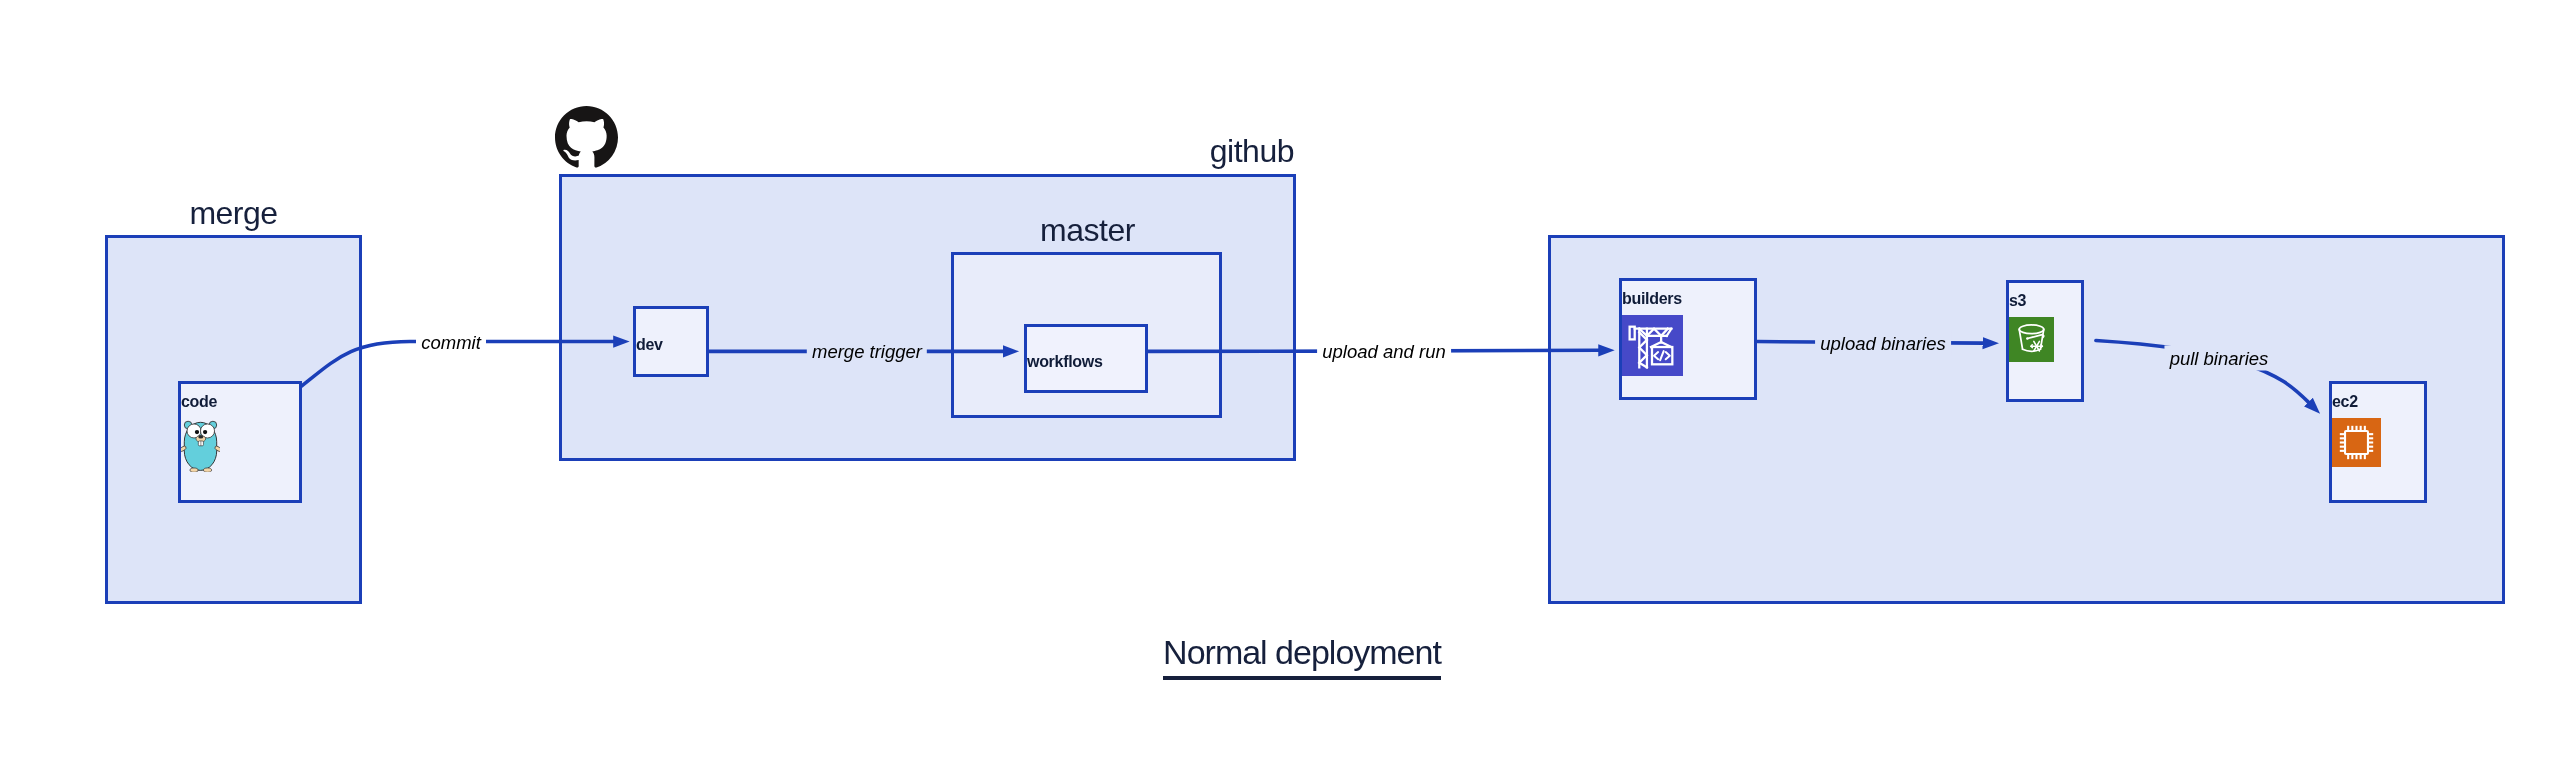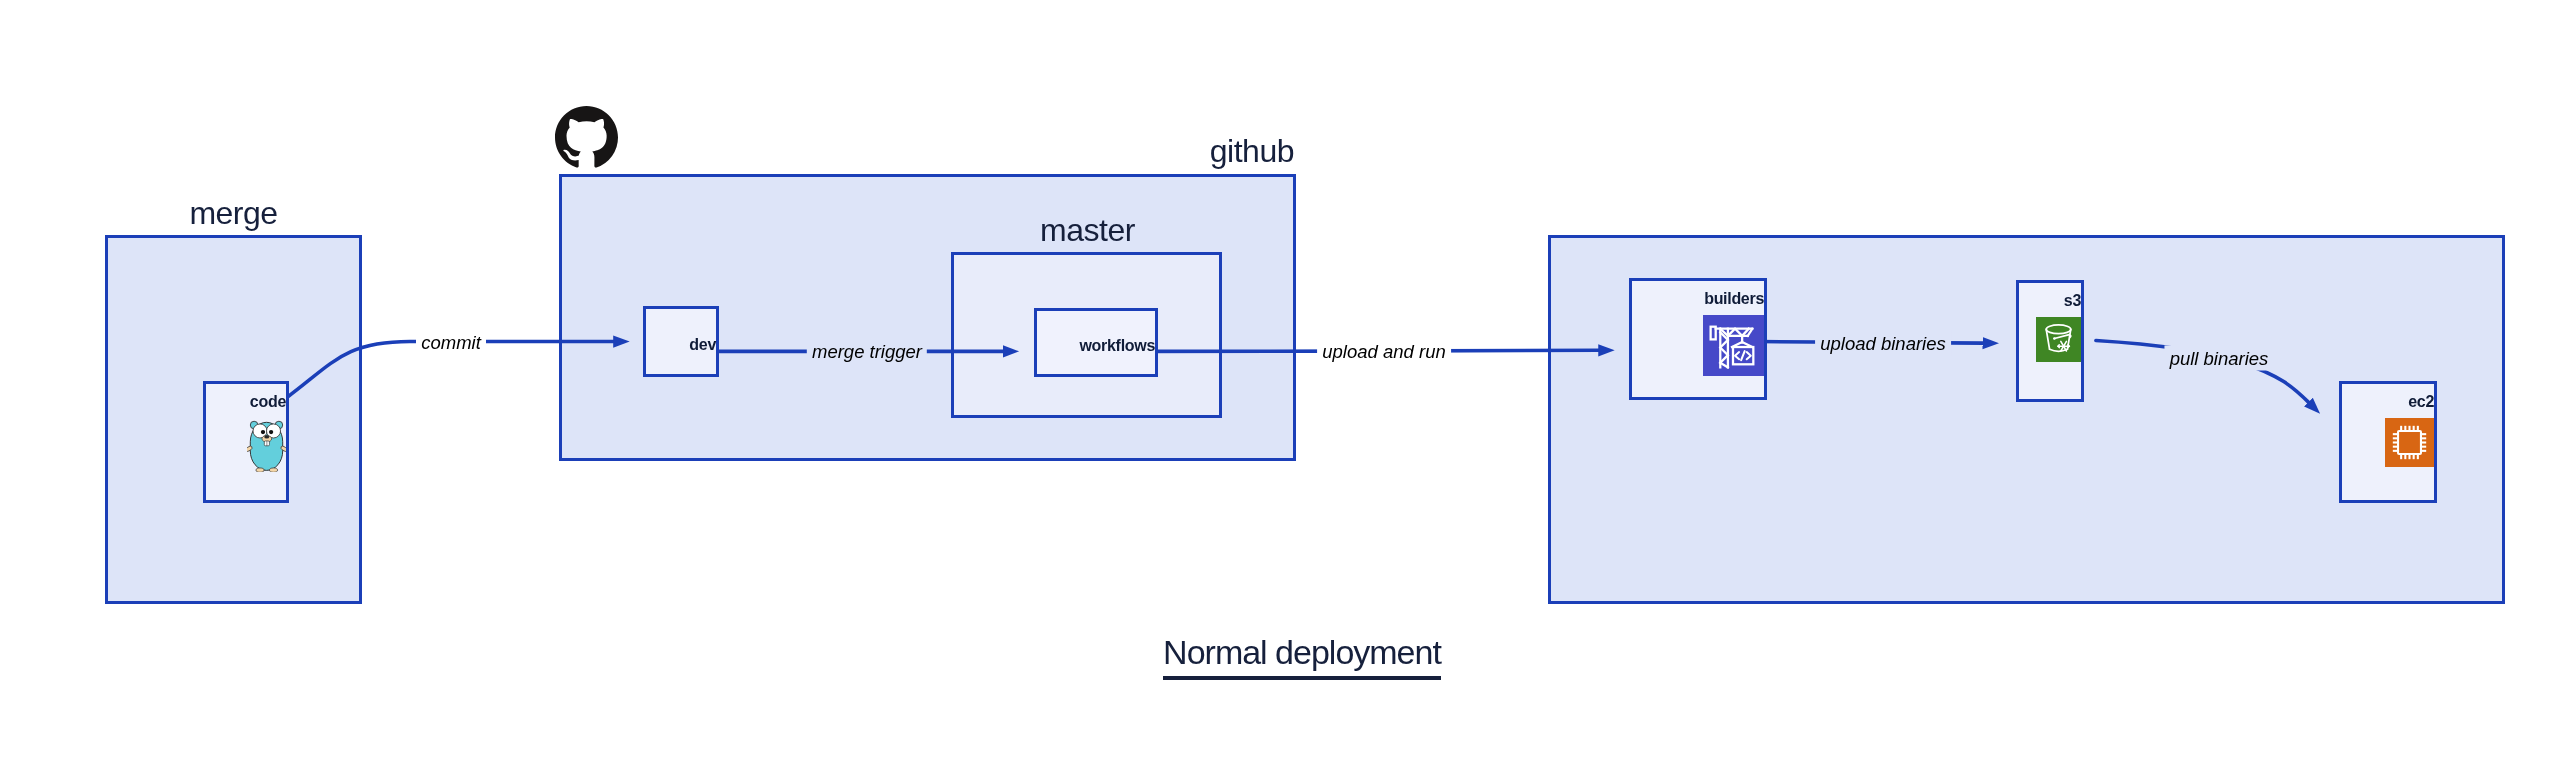--- a/index.html
+++ b/index.html
@@ -10,22 +10,22 @@
   
   .container{position:absolute;background:#dde4f8;border:3.6px solid #1b3fb8;box-sizing:border-box;}
   .subgroup{position:absolute;background:#e8ecfa;border:3.1px solid #1b3fb8;box-sizing:border-box;}
   .group-label{
     position:absolute;font-size:32px;color:#16203c;text-align:center;
     letter-spacing:-0.5px;white-space:nowrap;line-height:29px;
   }
   
   .node{
     position:absolute;background:#eef1fc;border:3.1px solid #1b3fb8;box-sizing:border-box;
-    display:flex;flex-direction:column;align-items:flex-end;justify-content:flex-start;
-    padding-top:8.2px;z-index:6;margin-left:10px;
+    display:flex;flex-direction:column;align-items:flex-start;justify-content:flex-start;
+    padding-top:8.2px;z-index:6;
   }
   .node.center{justify-content:center;padding-top:7px;}
   .node-label{font-size:16px;font-weight:bold;color:#101c38;letter-spacing:-0.3px;line-height:19.6px;}
   .node-icon{margin-top:6.2px;line-height:0;}
   .icon-tile{display:flex;align-items:center;justify-content:center;line-height:0;}
   
   #edges{position:absolute;left:0;top:0;z-index:5;}
   .edge-label{
     position:absolute;transform:translate(-50%,-50%);z-index:7;
     font-size:18.5px;font-style:italic;color:#000000;white-space:nowrap;
@@ -72,21 +72,21 @@
       <path d="M 4068 661 C 4180 668, 4275 680, 4348 703 C 4425 728, 4452 752, 4482 782" marker-end="url(#arrow)"></path>
     </g>
   </svg>
 
   <div class="edge-label" style="left:451px;top:342px;background:#ffffff;">commit</div>
   <div class="edge-label" style="left:867px;top:351px;background:#dde4f8;">merge trigger</div>
   <div class="edge-label" style="left:1384px;top:351px;background:#ffffff;">upload and run</div>
   <div class="edge-label" style="left:1883px;top:343px;background:#dde4f8;font-style:italic;">upload binaries</div>
   <div class="edge-label" style="left:2219px;top:350px;background:#dde4f8;margin-top:8px;">pull binaries</div>
 
-  <div class="node" style="left:193px;top:381px;width:86px;height:122px;padding-left:45px;">
+  <div class="node" style="left:178px;top:381px;width:124px;height:122px;">
     <div class="node-label">code</div>
     <div class="node-icon">
       <svg width="39" height="54" viewBox="0 0 72 100">
         <circle cx="13" cy="13" r="7" fill="#63cfdc" stroke="#333" stroke-width="1.6"></circle>
         <circle cx="59" cy="13" r="7" fill="#63cfdc" stroke="#333" stroke-width="1.6"></circle>
         <rect x="6" y="8" width="60" height="89" rx="30" ry="36" fill="#63cfdc" stroke="#333" stroke-width="1.8"></rect>
         <ellipse cx="3.5" cy="57" rx="6.5" ry="3.6" fill="#f3d5a7" stroke="#333" stroke-width="1.3" transform="rotate(-35 3.5 57)"></ellipse>
         <ellipse cx="68.5" cy="57" rx="6.5" ry="3.6" fill="#f3d5a7" stroke="#333" stroke-width="1.3" transform="rotate(35 68.5 57)"></ellipse>
         <ellipse cx="24" cy="96.5" rx="7.5" ry="4" fill="#f3d5a7" stroke="#333" stroke-width="1.3"></ellipse>
         <ellipse cx="49" cy="96.5" rx="7.5" ry="4" fill="#f3d5a7" stroke="#333" stroke-width="1.3"></ellipse>
@@ -99,21 +99,21 @@
         <rect x="32" y="42.5" width="9.4" height="9" rx="2" fill="#ffffff" stroke="#333" stroke-width="1.2"></rect>
         <line x1="36.7" y1="42.5" x2="36.7" y2="51.5" stroke="#333" stroke-width="1"></line>
       </svg>
     </div>
   </div>
 
   <div class="node center" style="left:633px;top:306px;width:76px;height:71px;">
     <div class="node-label">dev</div>
   </div>
 
-  <div class="node center" style="left:1024px;top:308px;width:124px;height:69px;background:#f0f2fd;">
+  <div class="node center" style="left:1024px;top:324px;width:124px;height:69px;background:#f0f2fd;">
     <div class="node-label">workflows</div>
   </div>
 
   <div class="node" style="left:1619px;top:278px;width:138px;height:122px;">
     <div class="node-label">builders</div>
     <div class="node-icon icon-tile" style="width:61px;height:61px;background:#4649c8;">
       <svg width="61" height="61" viewBox="0 0 120 120" fill="none" stroke="#ffffff" stroke-width="4.5" stroke-linecap="square">
         <rect x="15" y="23" width="10" height="25"></rect>
         <line x1="34" y1="27" x2="34" y2="103"></line>
         <line x1="49" y1="27" x2="49" y2="103"></line>
@@ -127,21 +127,21 @@
         <rect x="59" y="63" width="40" height="34"></rect>
         <g stroke-width="4" stroke-linecap="round" stroke-linejoin="round">
           <path d="M71 73 L63 80 L71 87"></path>
           <path d="M75 89 L82 71"></path>
           <path d="M86 73 L94 80 L86 87"></path>
         </g>
       </svg>
     </div>
   </div>
 
-  <div class="node" style="left:2006px;top:280px;width:68px;height:122px;">
+  <div class="node" style="left:2006px;top:280px;width:78px;height:122px;">
     <div class="node-label">s3</div>
     <div class="node-icon icon-tile" style="width:45px;height:45px;background:#3f8624;">
       <svg width="45" height="45" viewBox="0 0 88 88" fill="none" stroke="#ffffff" stroke-width="3.4" stroke-linecap="round">
         <ellipse cx="44" cy="24" rx="24" ry="8.5"></ellipse>
         <path d="M20 24 L26.5 63"></path>
         <path d="M68 24 L61.5 63"></path>
         <path d="M26.5 63 Q44 71 61.5 63"></path>
         <circle cx="36" cy="42" r="2.6" fill="#ffffff" stroke="none"></circle>
         <path d="M36 42 L65 34.5"></path>
         <path d="M65 34.5 q5.5 2.5 1 5.5"></path>

